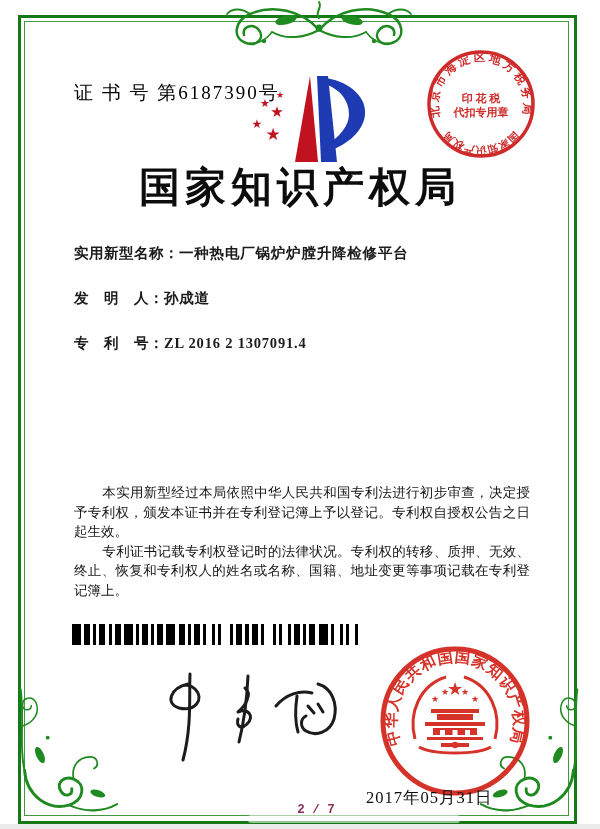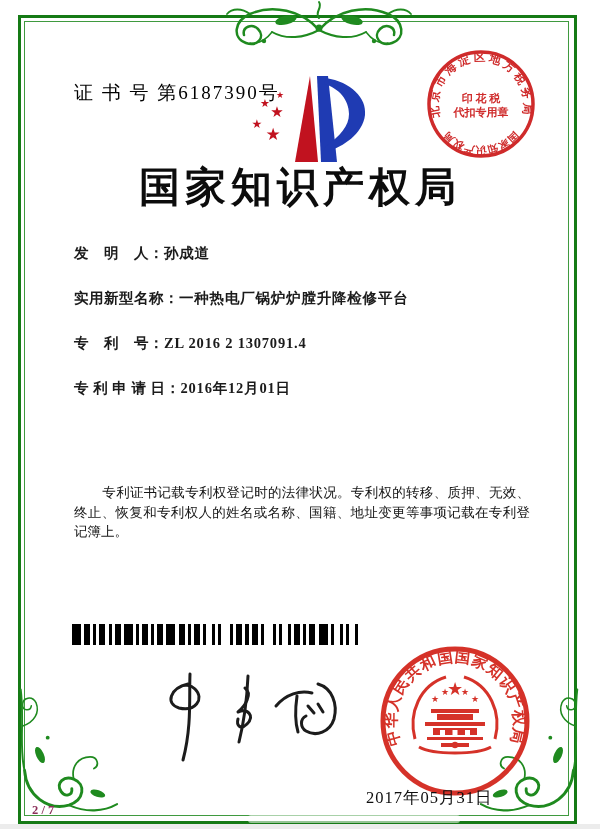--- a/index.html
+++ b/index.html
@@ -33,21 +33,21 @@
   .barcode span{display:block;height:100%;}
   .barcode .bar{background:#000;}
   .barcode .gap{background:#fff;}
   
   .director{position:absolute;left:75px;top:697px;font-size:15px;line-height:31px;letter-spacing:3px;color:#161616;}
   .signature{position:absolute;left:148px;top:664px;width:210px;height:105px;}
   .national-seal{position:absolute;left:378px;top:644px;width:154px;height:154px;opacity:0.95;}
   .issue-date{position:absolute;left:366px;top:787px;font-size:16.5px;letter-spacing:1px;color:#0e0e0e;z-index:5;}
   .footer-page{position:absolute;left:0;right:0;top:786px;text-align:center;font-size:12px;color:#2e9b2e;letter-spacing:1px;}
   .pager-overlay{position:absolute;left:248px;top:815px;width:212px;height:8px;background:rgba(255,255,255,0.55);border-radius:3px;z-index:3;}
-  .viewer-page{position:absolute;left:0;right:0;top:803px;text-align:left;font-size:12.5px;font-weight:bold;color:#8b2f5a;z-index:4;font-family:Liberation Serif, serif;padding-left:32px;}
+  .viewer-page{position:absolute;left:0;right:0;top:803px;text-align:center;font-size:12.5px;font-weight:bold;color:#8b2f5a;z-index:4;font-family:Liberation Mono, monospace;padding-left:32px;}
   .seal-center-text{font-family:"Liberation Serif","DejaVu Serif",serif;}
 </style>
 </head>
 <body>
 
 <div class="page">
 
   <div class="frame-outer"></div>
   <div class="frame-inner"></div>
 
@@ -120,34 +120,32 @@
       <textPath href="#taxBottom" startOffset="3" textLength="76">国家知识产权局</textPath>
     </text>
     <text x="0" y="-2" font-size="11" fill="#cf2b2b" font-weight="bold" text-anchor="middle" class="seal-center-text">印 花 税</text>
     <text x="0" y="12" font-size="11" fill="#cf2b2b" font-weight="bold" text-anchor="middle" class="seal-center-text">代扣专用章</text>
   </svg>
 
   <div class="title">国家知识产权局</div>
 
   <div class="fields">
     <div class="field">
+      <span class="label">实用新型名称：</span><span class="value">一种热电厂锅炉炉膛升降检修平台</span>
+    </div>
+    <div class="field">
       <span class="label">发　明　人：</span><span class="value">孙成道</span>
-    </div>
-    <div class="field">
-      <span class="label">实用新型名称：</span><span class="value">一种热电厂锅炉炉膛升降检修平台</span>
     </div>
     <div class="field">
       <span class="label">专　利　号：</span><span class="value">ZL 2016 2 1307091.4</span>
     </div>
-    <div class="field">
-      <span class="label">专 利 申 请 日：</span><span class="value">2016年12月01日</span>
-    </div>
   </div>
 
   <div class="body-text">
+    <p>本实用新型经过本局依照中华人民共和国专利法进行初步审查，决定授予专利权，颁发本证书并在专利登记簿上予以登记。专利权自授权公告之日起生效。</p>
     <p>专利证书记载专利权登记时的法律状况。专利权的转移、质押、无效、终止、恢复和专利权人的姓名或名称、国籍、地址变更等事项记载在专利登记簿上。</p>
   </div>
 
   <div class="barcode">
       <span class="bar" style="flex-grow: 3;"></span>
       <span class="gap" style="flex-grow: 1;"></span>
       <span class="bar" style="flex-grow: 2;"></span>
       <span class="gap" style="flex-grow: 1;"></span>
       <span class="bar" style="flex-grow: 1;"></span>
       <span class="gap" style="flex-grow: 1;"></span>

